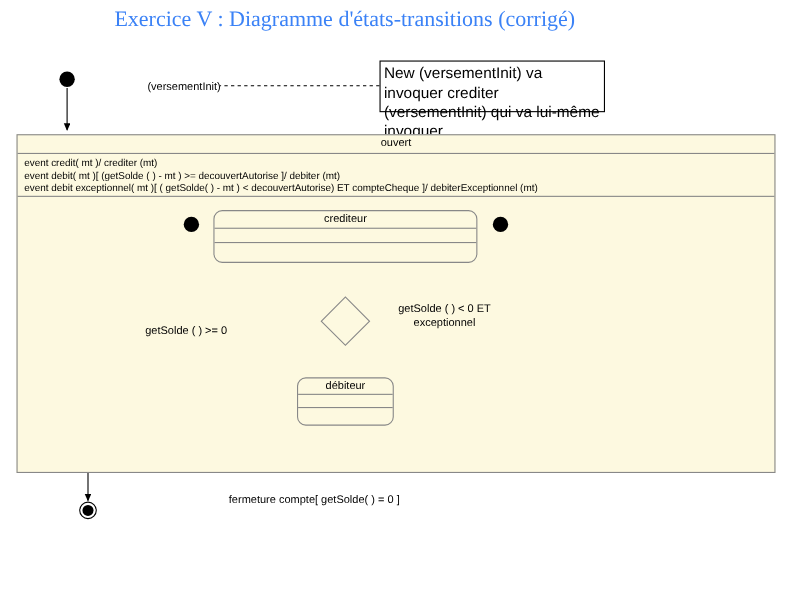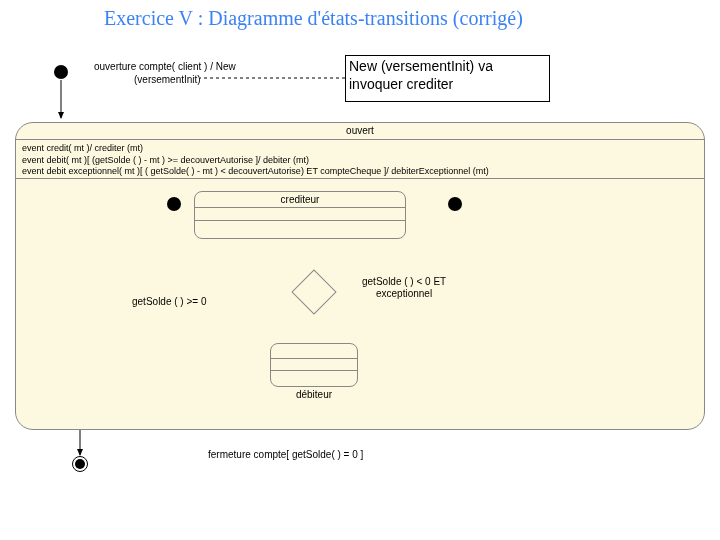--- a/index.html
+++ b/index.html
@@ -50,21 +50,21 @@
       line-height: 1.3;
     }
     .big-state {
       position: absolute;
       top: 122px;
       left: 15px;
       width: 690px;
       height: 308px;
       background: #fdf9e0;
       border: 1px solid #888;
-      border-radius: 18px;
+      border-radius: 0;
     }
     .big-state-title {
       position: absolute;
       top: 2px;
       left: 50%;
       transform: translateX(-50%);
       font-size: 10px;
     }
     .hr1 {
       position: absolute;
@@ -85,21 +85,21 @@
       top: 20px;
       left: 6px;
       font-size: 9px;
       line-height: 1.3;
       white-space: pre;
     }
     .crediteur {
       position: absolute;
       top: 191px;
       left: 194px;
-      width: 212px;
+      width: 240px;
       height: 48px;
       background: #fdf9e0;
       border: 1px solid #888;
       border-radius: 8px;
     }
     .crediteur-title {
       position: absolute;
       top: 2px;
       left: 50%;
       transform: translateX(-50%);
@@ -138,21 +138,20 @@
       background: #fdf9e0;
       border: 1px solid #888;
       border-radius: 8px;
     }
     .debiteur-title {
       position: absolute;
       top: 2px;
       left: 50%;
       transform: translateX(-50%);
       font-size: 10px;
-      margin-top: 43px;
     }
     .debiteur-hr1 {
       position: absolute;
       top: 14px;
       left: 0;
       width: 100%;
       border-top: 1px solid #888;
     }
     .debiteur-hr2 {
       position: absolute;
@@ -191,26 +190,27 @@
     }
   </style>
 </head>
 <body>
 
 <div class="title">Exercice V : Diagramme d'états-transitions (corrigé)</div>
 
 <div class="initial-dot" style="top:65px; left:54px;"></div>
 
 <div class="label-top" style="top:60px; left:94px;">
-  <span>ouverture compte( client ) / New</span><br>
+  <br>
   <span style="margin-left:40px;">(versementInit)</span>
 </div>
 
 <div class="note-box">
   <div>New (versementInit) va invoquer crediter</div>
+  <div>(versementInit) qui va lui-même invoquer</div>
 </div>
 
 <svg class="lines">
   <defs>
     <marker id="arrow" markerWidth="8" markerHeight="8" refX="6" refY="3" orient="auto">
       <path d="M0,0 L7,3 L0,6 Z" fill="#000"></path>
     </marker>
   </defs>
 
   <line x1="61" y1="80" x2="61" y2="118" stroke="#000" stroke-width="1" marker-end="url(#arrow)"></line>

